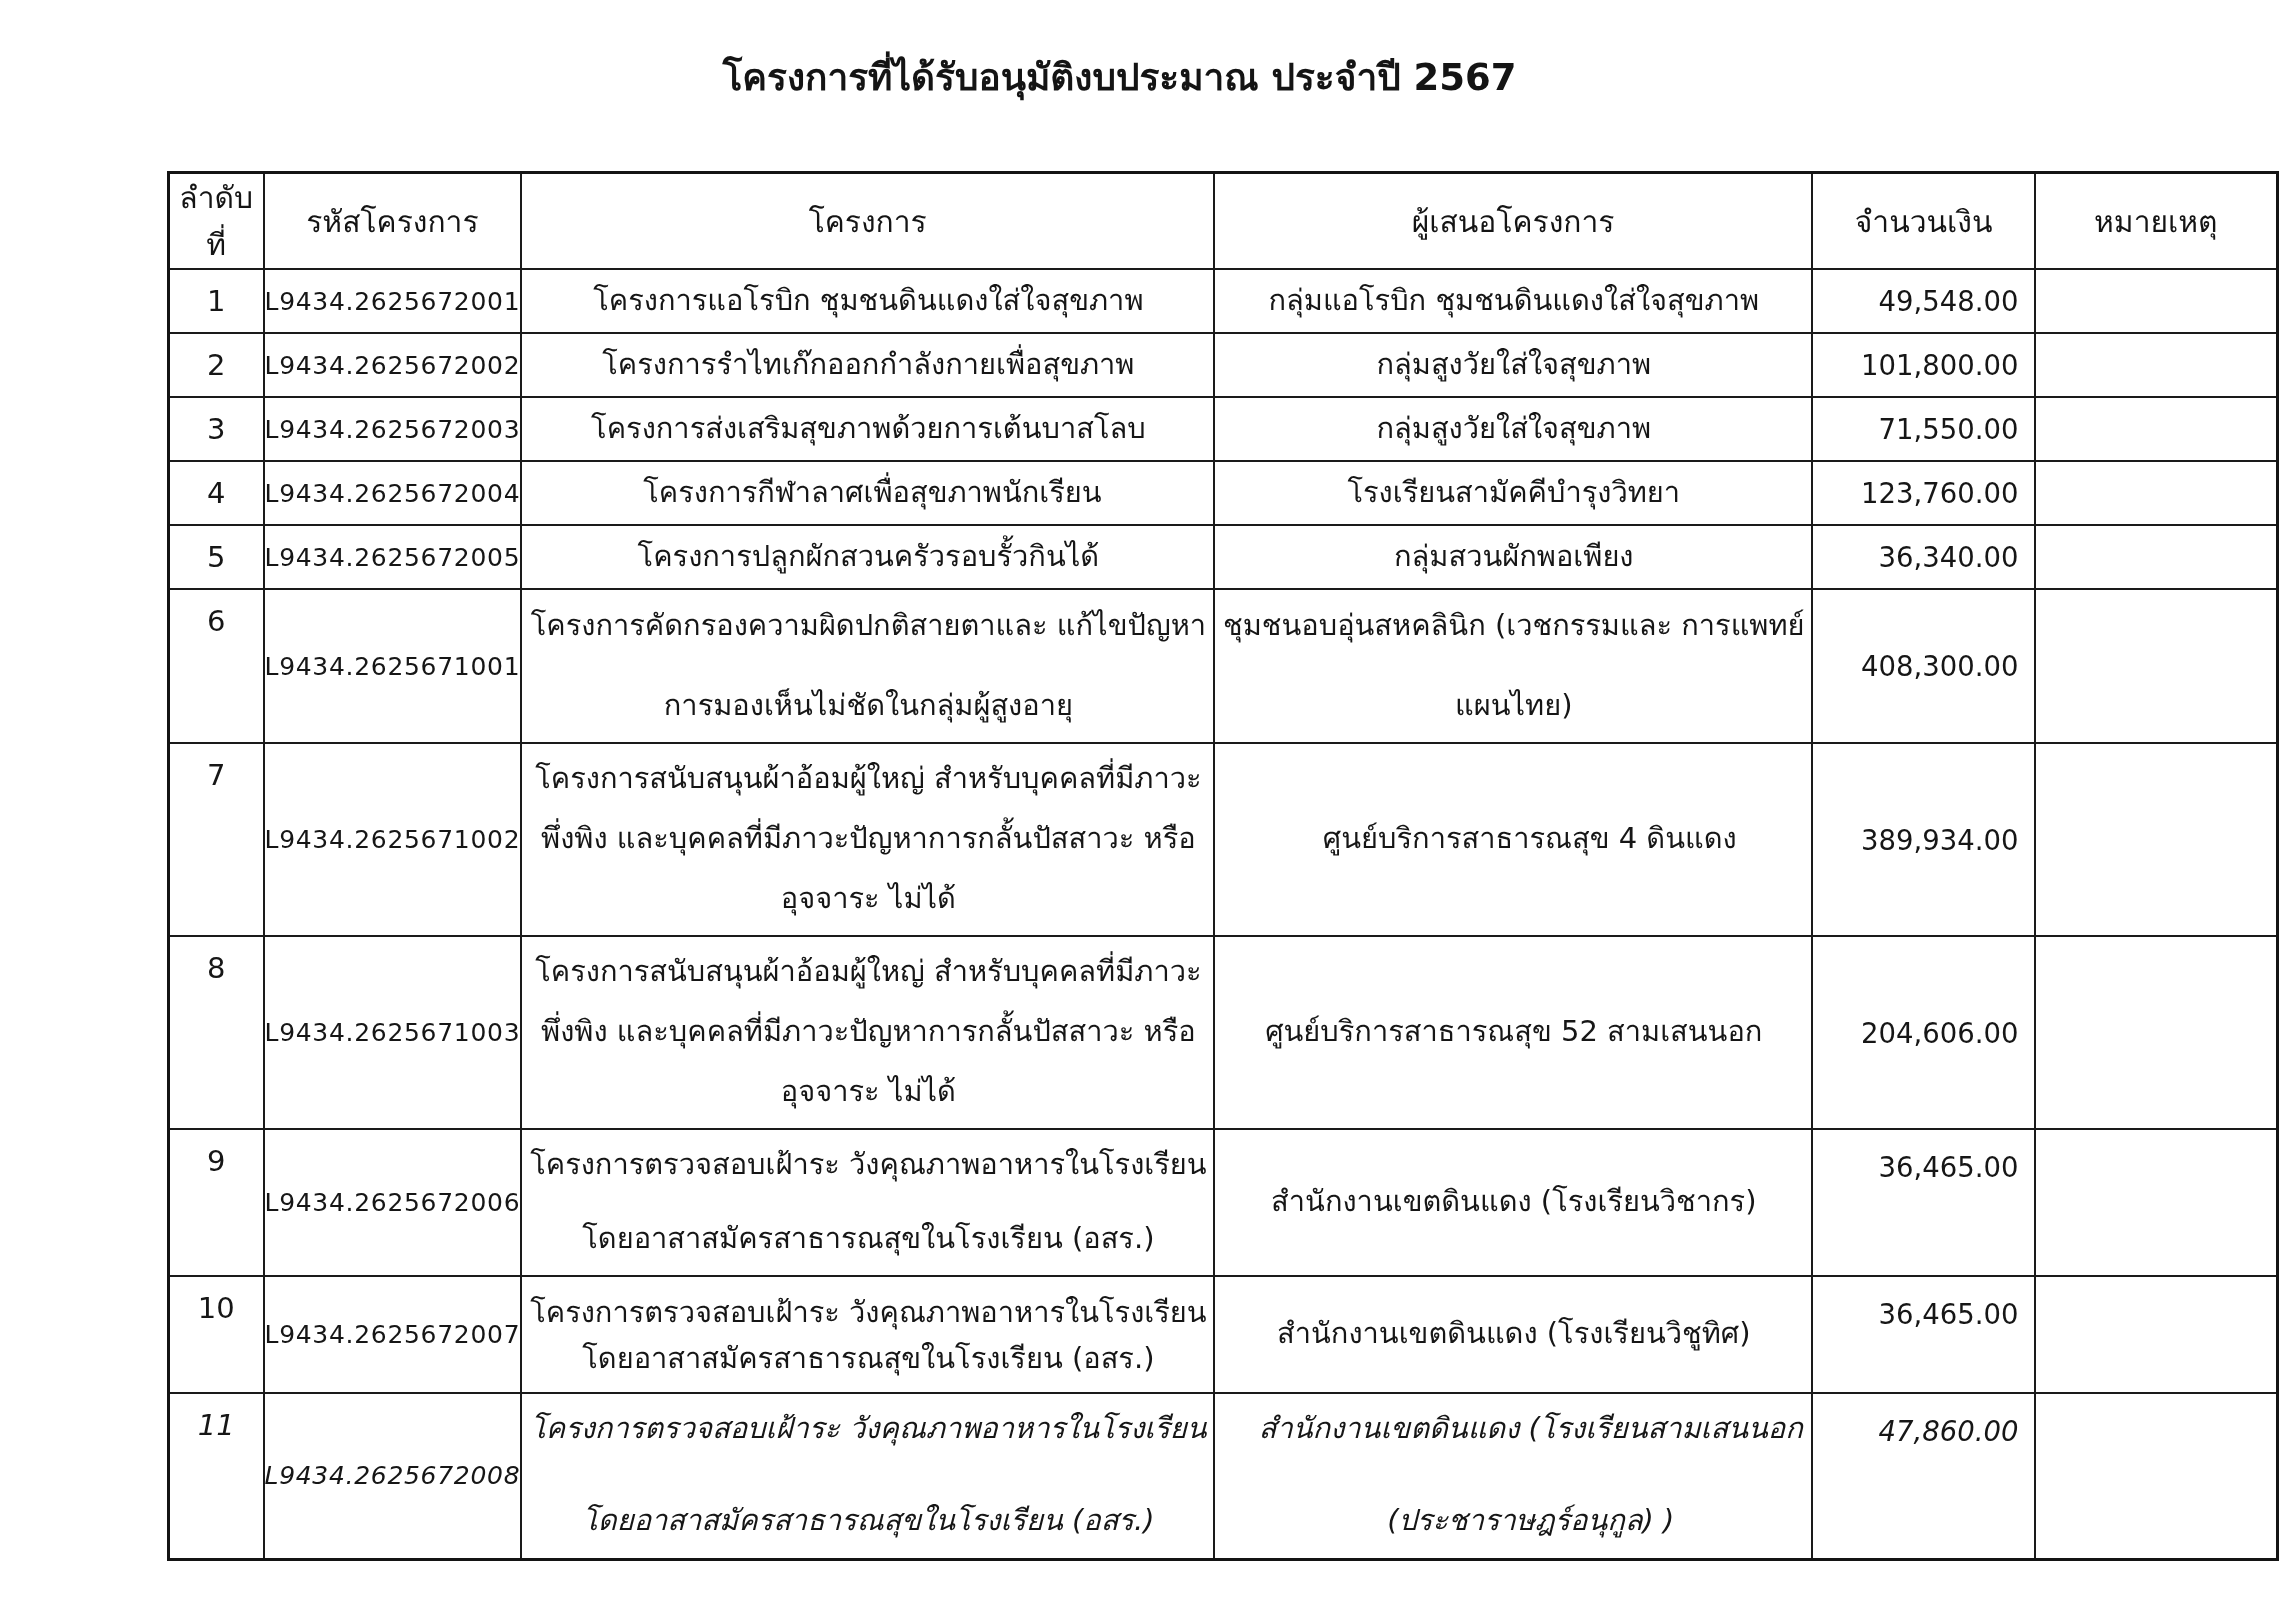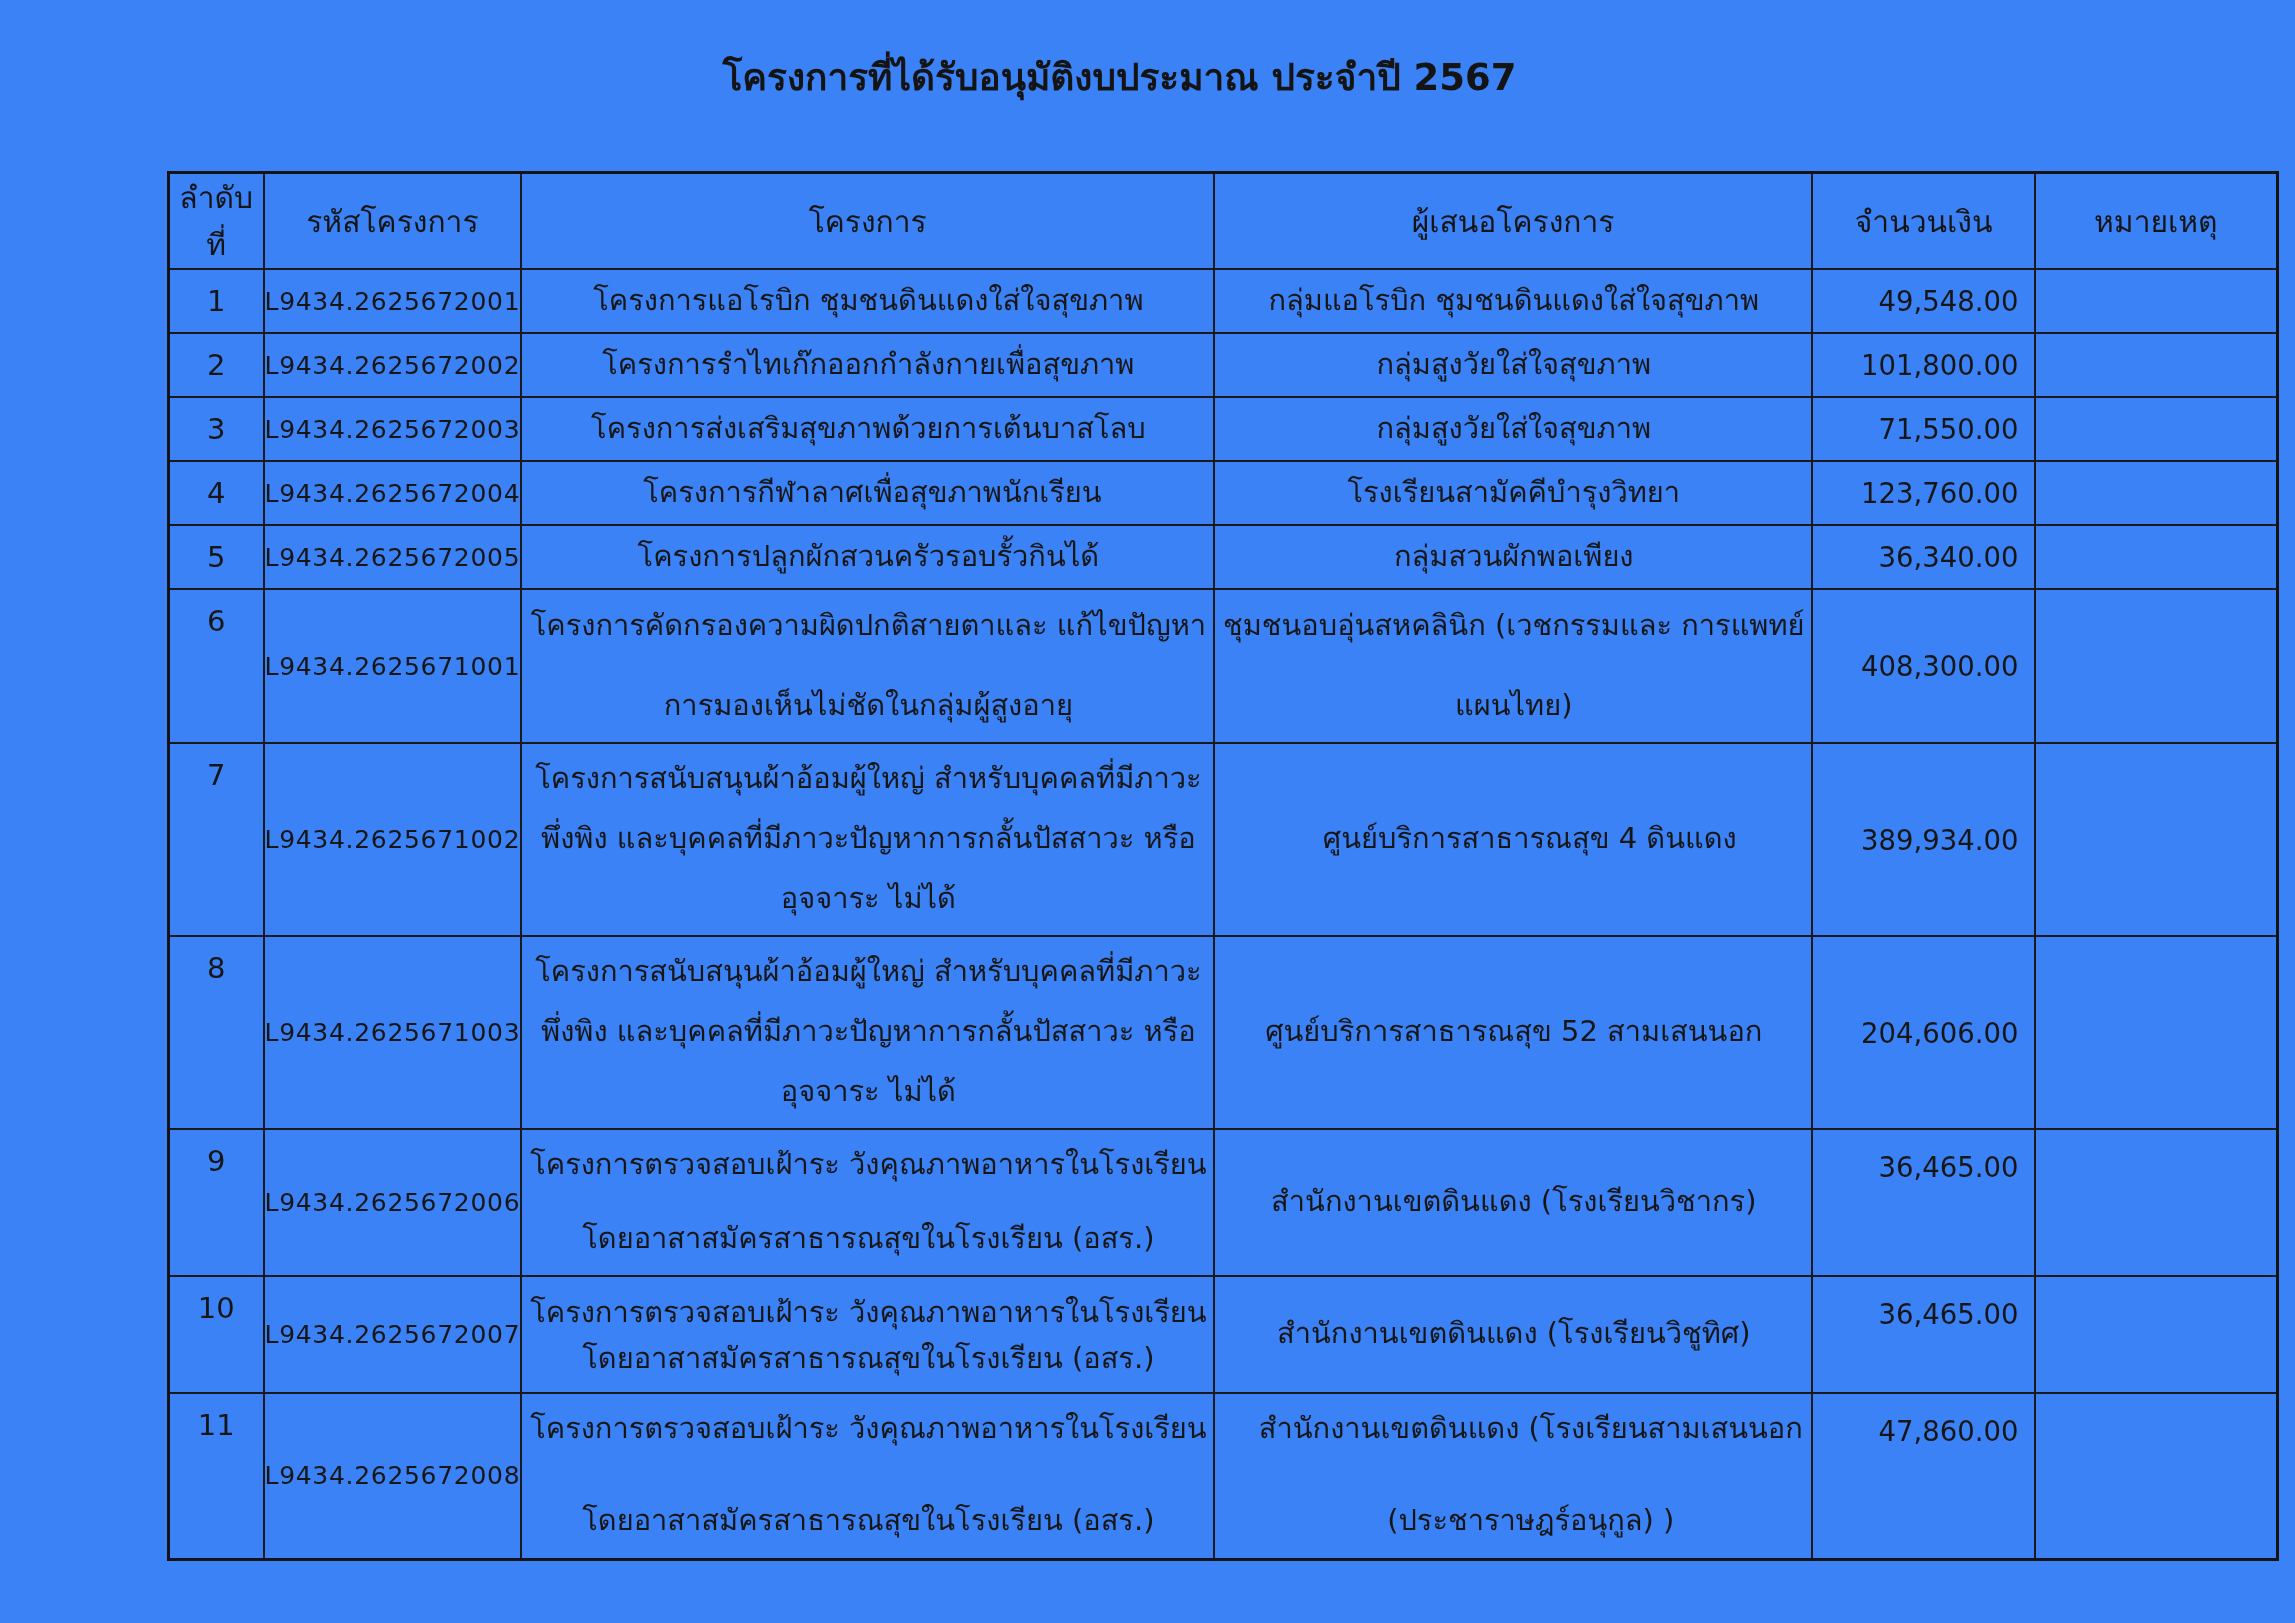--- a/index.html
+++ b/index.html
@@ -5,21 +5,21 @@
   html,body { margin:0; padding:0; }
   body {
     width:2295px; height:1623px;
     background:#e9e9e7;
     font-family:"DejaVu Sans","Liberation Sans",sans-serif;
     color:#161616;
   }
   .page {
     position:relative;
     width:2295px; height:1623px;
-    background:#3b82f6;
+    background:#ffffff;
     overflow:hidden;
   }
   .doc-title {
     position:absolute;
     top:47px; left:0; width:2239px;
     text-align:center;
     font-size:37px;
     font-weight:600;
     letter-spacing:0px;
     color:#141414;
@@ -258,21 +258,21 @@
             </div>
           </td>
           <td>
             <div class="cell-lines single" style="height: 110px;">
               <div>สำนักงานเขตดินแดง (โรงเรียนวิชูทิศ)</div>
             </div>
           </td>
           <td class="amount-cell amount-top">36,465.00</td>
           <td class="note-cell"></td>
         </tr>
-        <tr style="height: 166px;">
+        <tr style="height: 166px; font-style: italic;">
           <td class="no-cell no-top">11</td>
           <td class="code-cell">L9434.2625672008</td>
           <td>
             <div class="cell-lines multi" style="height: 159px;">
               <div>โครงการตรวจสอบเฝ้าระ วังคุณภาพอาหารในโรงเรียน</div>
               <div>โดยอาสาสมัครสาธารณสุขในโรงเรียน (อสร.)</div>
             </div>
           </td>
           <td>
             <div class="cell-lines multi" style="height: 159px; margin-left: 34px;">

